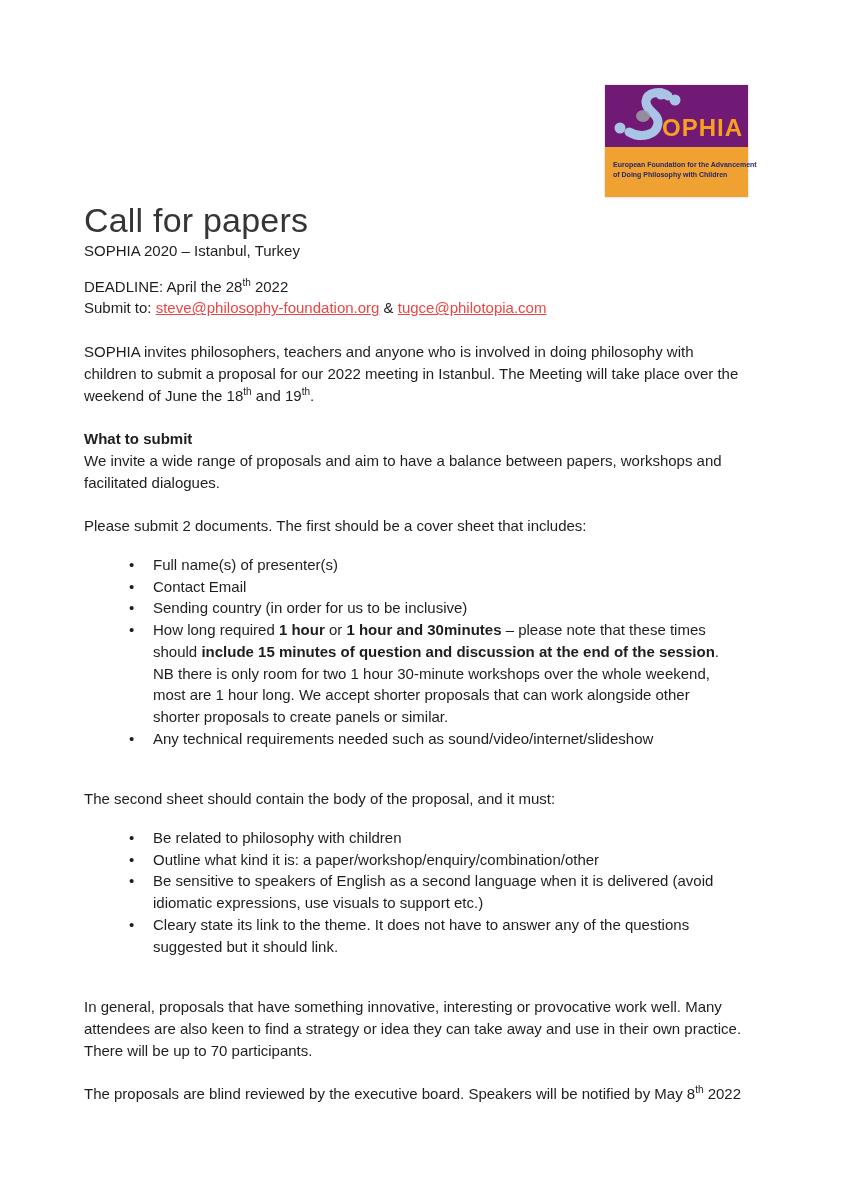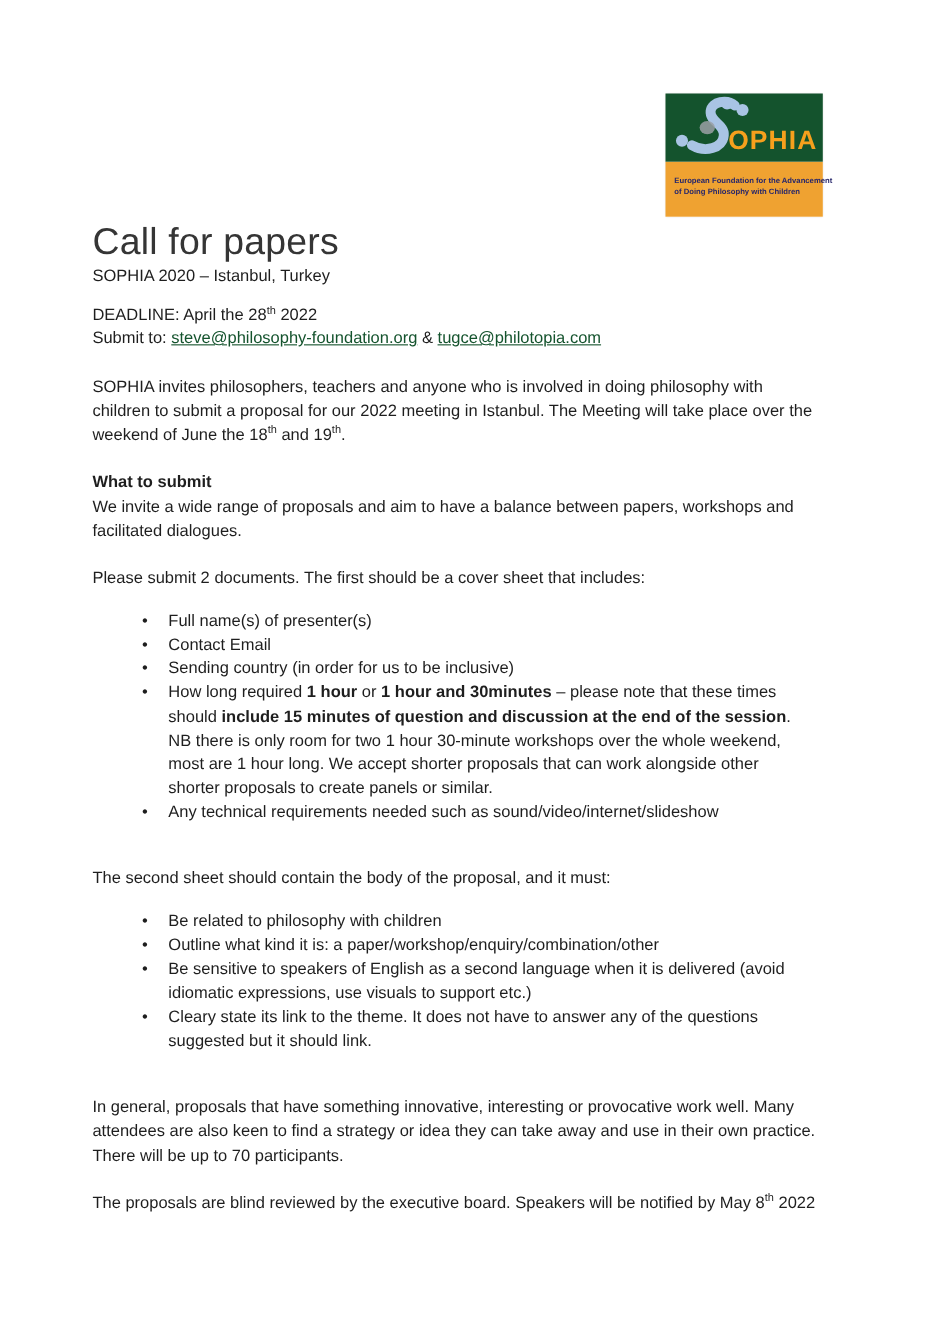--- a/index.html
+++ b/index.html
@@ -20,21 +20,21 @@
     top: 85px;
     right: 100px;
     width: 143px;
     height: 112px;
     box-shadow: 0 0 2px rgba(0,0,0,0.25);
   }
   .logo-top {
     position: relative;
     width: 100%;
     height: 62px;
-    background: #14532d;
+    background: #701a75;
     overflow: hidden;
   }
   .logo-figure { position: absolute; left: 4px; top: 2px; }
   .logo-word {
     position: absolute;
     right: 5px;
     bottom: 7px;
     color: #f6a01d;
     font-weight: 700;
     font-size: 24px;
@@ -76,21 +76,21 @@
   .gap { height: 22px; }
   .gap-sm { height: 14px; }
   .para { margin: 0; }
   .bold { font-weight: 700; }
   sup.ord {
     vertical-align: super;
     font-size: 10px;
     line-height: 0;
   }
   a.email {
-    color: #14532d;
+    color: #ef4444;
     cursor: pointer;
   }
   ul.blist {
     margin: 17px;
     padding: 0;
     list-style: none;
   }
   ul.blist li {
     position: relative;
     padding-left: 52px;

